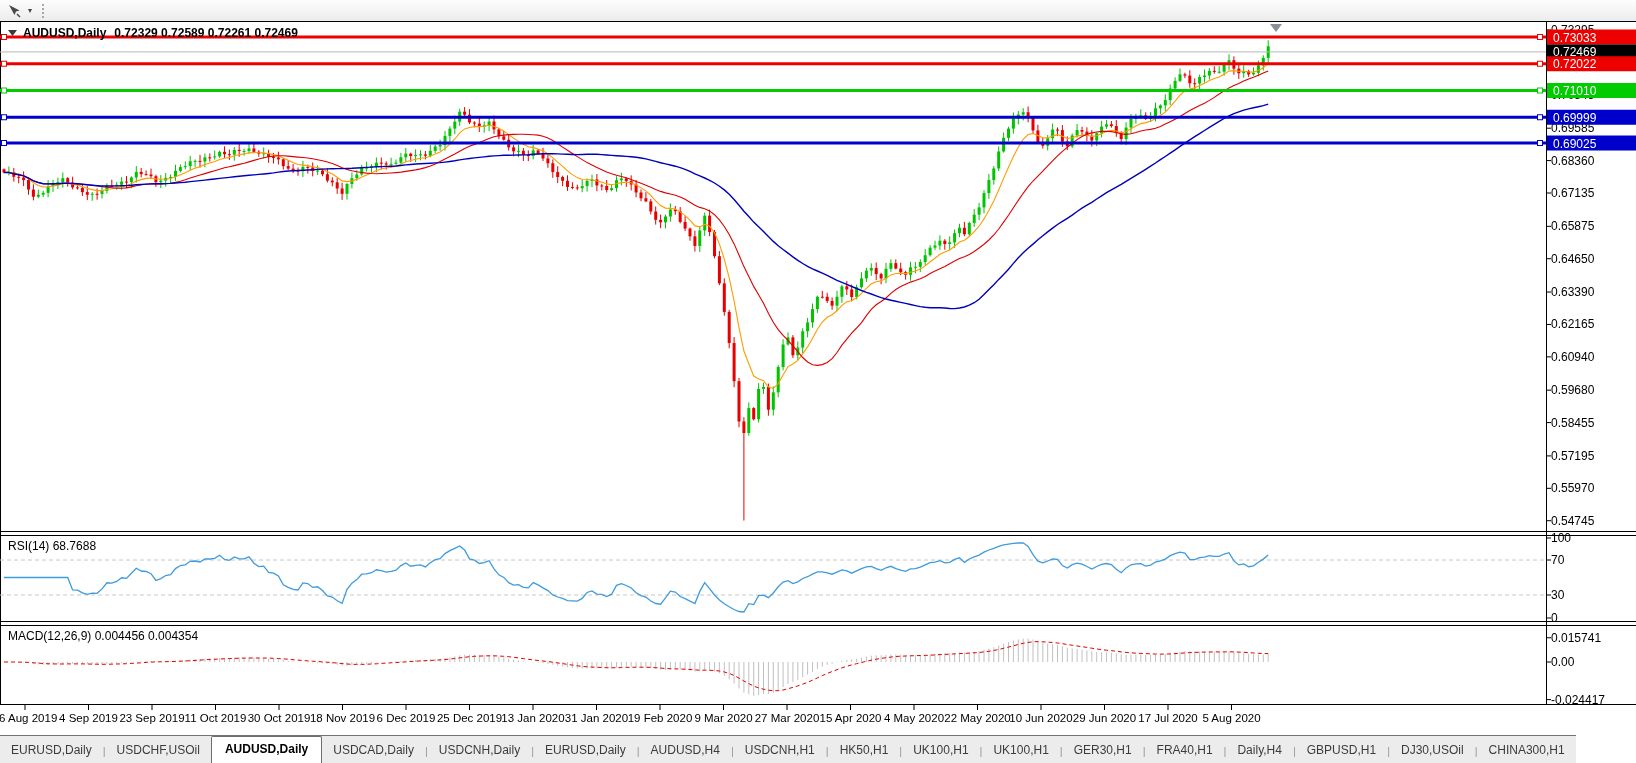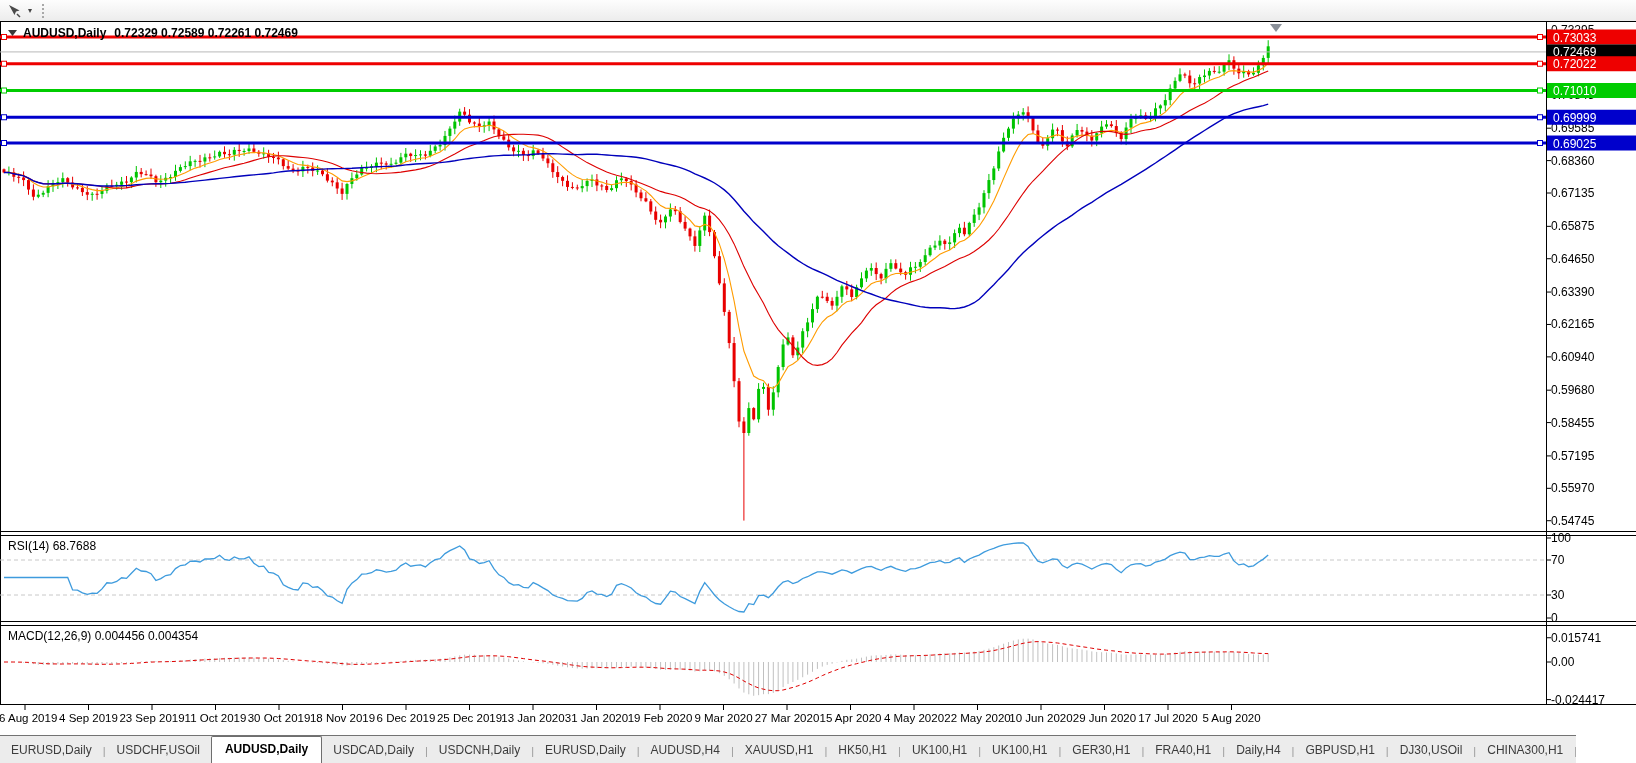--- a/index.html
+++ b/index.html
@@ -993,21 +993,21 @@
         <div class="tab">USDCHF,USOil</div>
         <div class="tab active">AUDUSD,Daily</div>
         <div class="tab">USDCAD,Daily</div>
         <span class="tabsep">|</span>
         <div class="tab">USDCNH,Daily</div>
         <span class="tabsep">|</span>
         <div class="tab">EURUSD,Daily</div>
         <span class="tabsep">|</span>
         <div class="tab">AUDUSD,H4</div>
         <span class="tabsep">|</span>
-        <div class="tab">XAUUSD,H1</div>
+        <div class="tab">USDCNH,H1</div>
         <span class="tabsep">|</span>
         <div class="tab">HK50,H1</div>
         <span class="tabsep">|</span>
         <div class="tab">UK100,H1</div>
         <span class="tabsep">|</span>
         <div class="tab">UK100,H1</div>
         <span class="tabsep">|</span>
         <div class="tab">GER30,H1</div>
         <span class="tabsep">|</span>
         <div class="tab">FRA40,H1</div>

